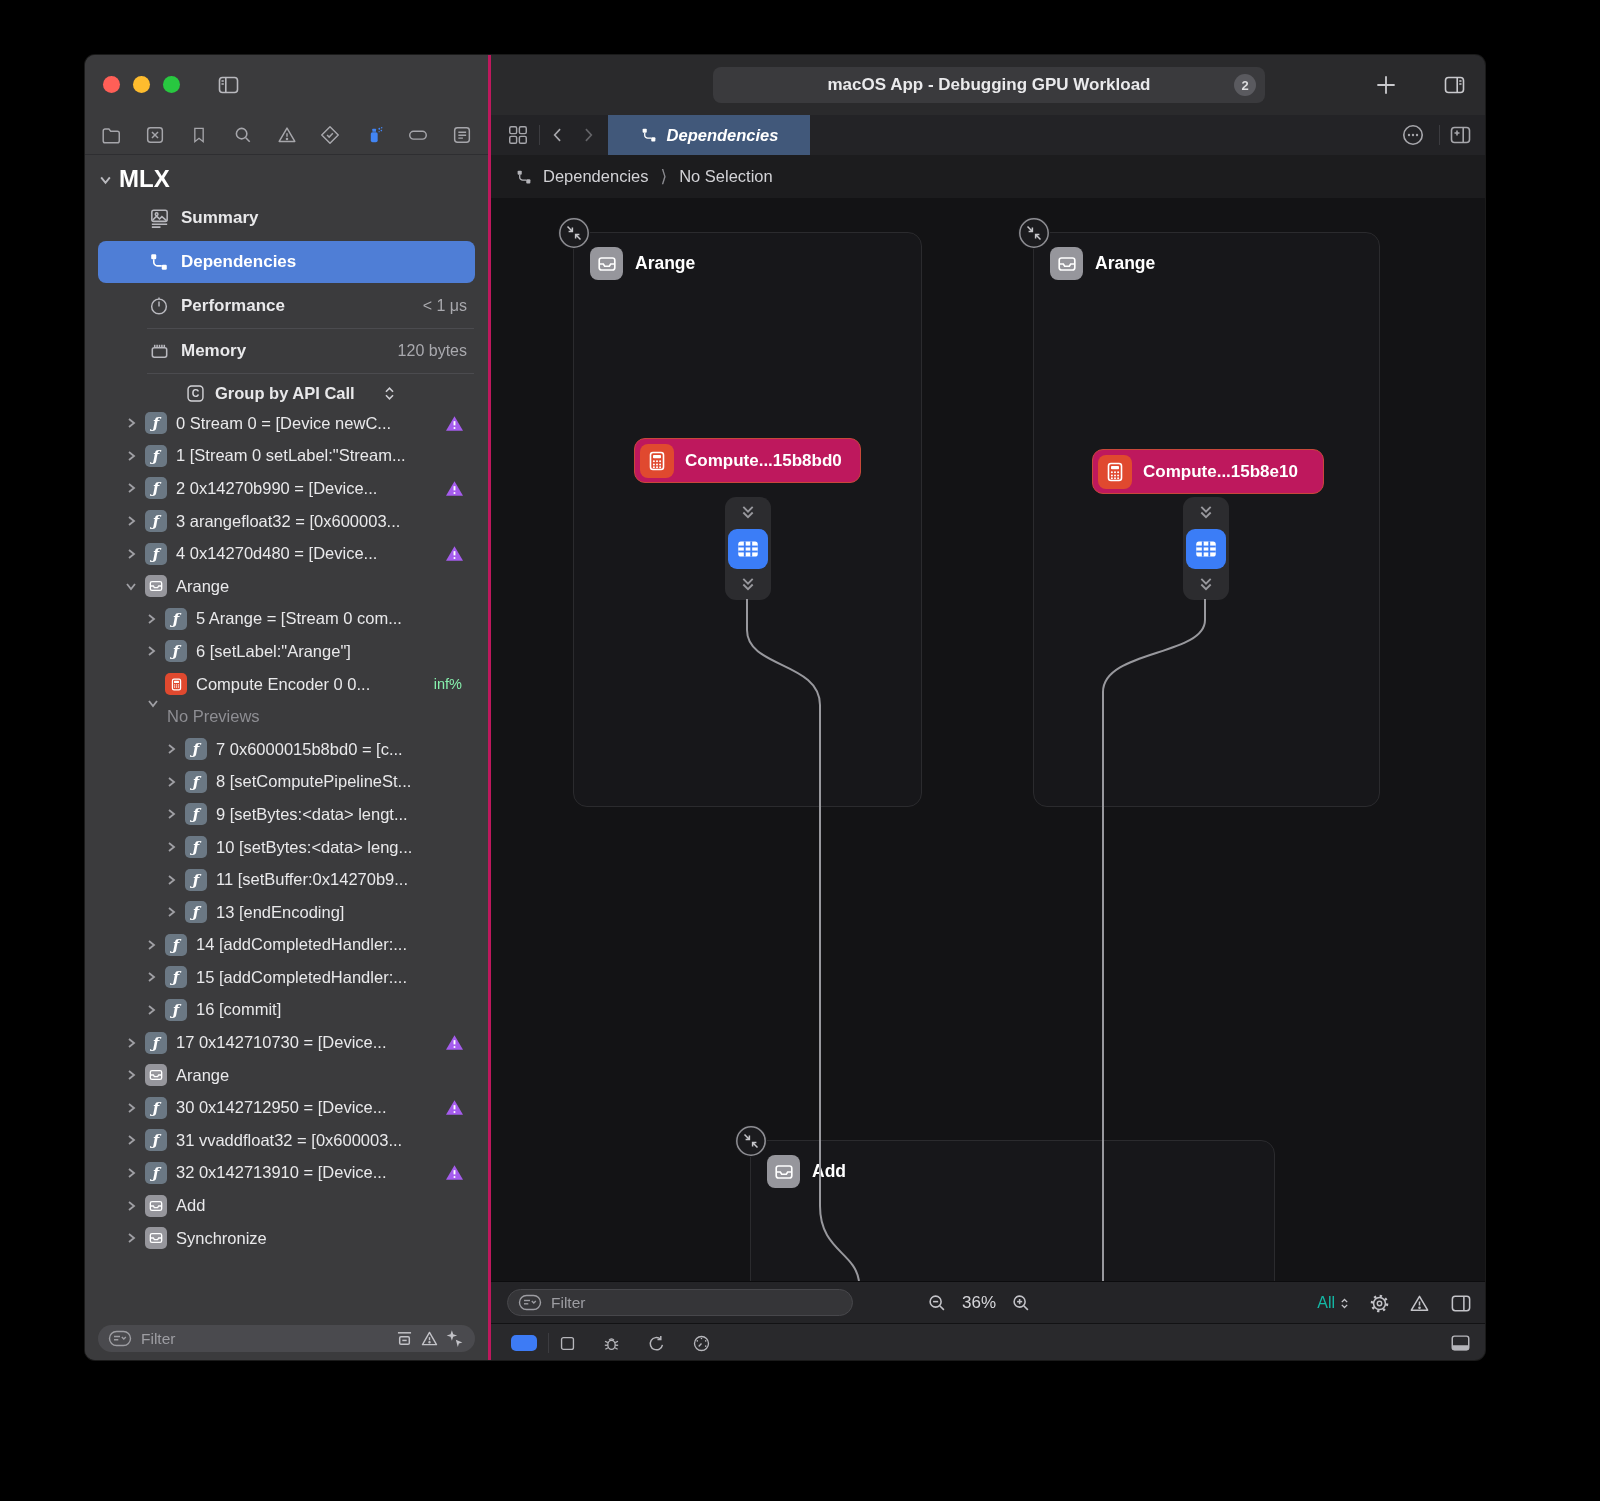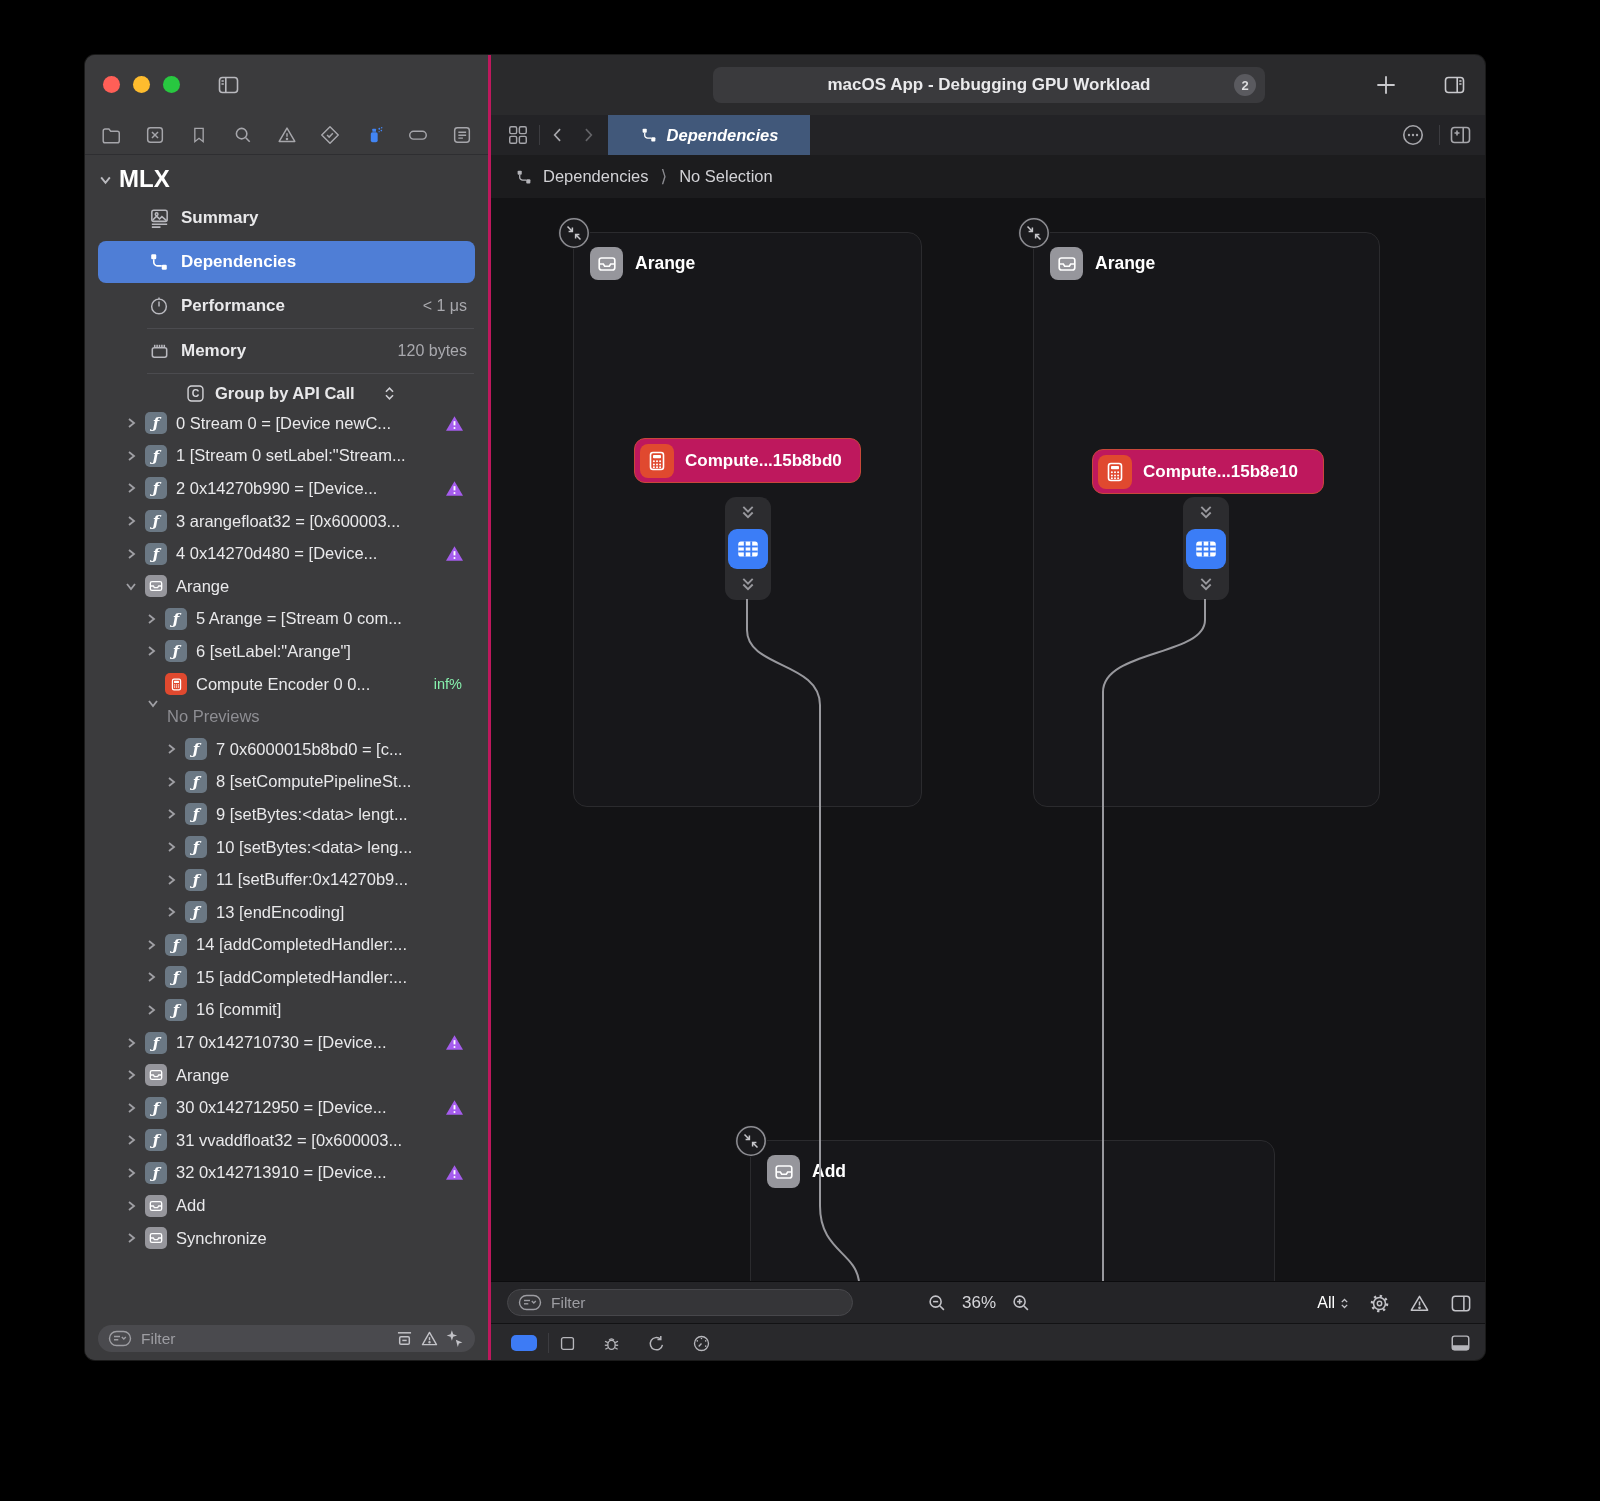--- a/index.html
+++ b/index.html
@@ -109,21 +109,21 @@
             border-top:1px solid #0c0c0e;display:flex;align-items:center;}
   .cfilter{position:absolute;left:16px;top:7px;width:346px;height:27px;border-radius:13.5px;
            background:#353538;border:1px solid #47474b;display:flex;align-items:center;
            padding:0 10px;box-sizing:border-box;}
   .cfilter input{flex:1;background:transparent;border:none;outline:none;color:#c8c8cc;
                  font-size:15.5px;margin-left:7px;font-family:inherit;}
   .cfilter input::placeholder{color:#9d9da2;}
   .zoomctl{position:absolute;left:435px;top:0;height:42px;display:flex;align-items:center;gap:14px;
            color:#d6d6da;font-size:17px;font-weight:500;}
   .rctl{position:absolute;right:14px;top:0;height:42px;display:flex;align-items:center;gap:17px;}
-  .allsel{display:flex;align-items:center;gap:3px;color:#ffffff;font-size:16px;font-weight:500;}
+  .allsel{display:flex;align-items:center;gap:3px;color:#14b8a6;font-size:16px;font-weight:500;}
 
   .dbgbar{position:absolute;left:0;right:0;top:1268px;height:37px;background:#29292c;
           border-top:1px solid #121214;display:flex;align-items:center;}
   .bluecap{position:absolute;left:20px;top:11px;width:26px;height:16px;border-radius:5px;background:#3d7bf5;}
   .dbgico{display:flex;align-items:center;justify-content:center;width:24px;height:24px;position:absolute;top:7px;}
   .br-panel{position:absolute;right:15px;top:8px;}
 </style>
 </head>
 <body>
 

